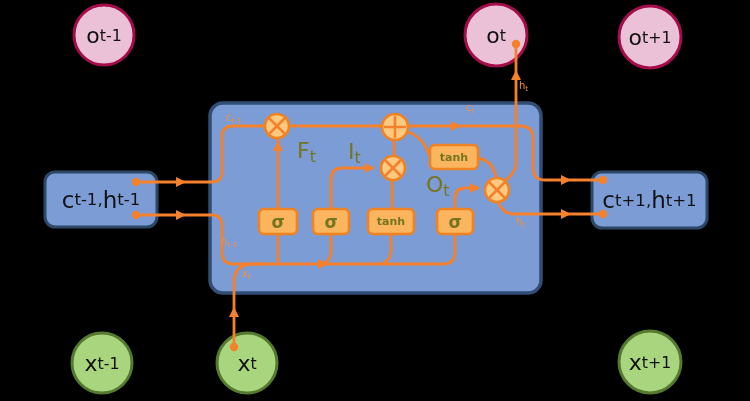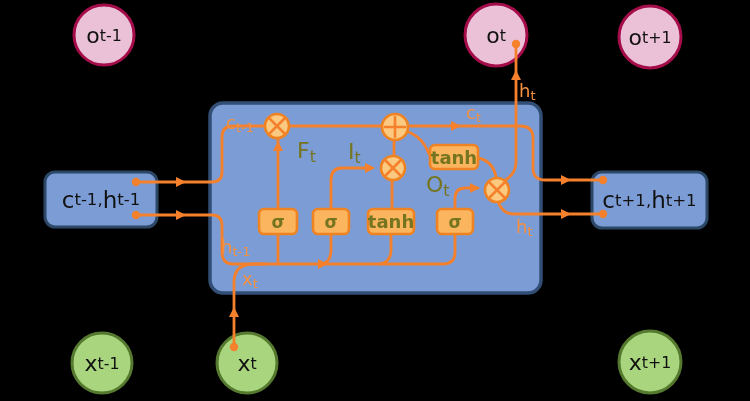--- a/index.html
+++ b/index.html
@@ -41,22 +41,22 @@
     color:var(--node-text);font-size:22px;width:80px;height:36px;
   }
   .box-label{
     position:absolute;display:flex;align-items:center;justify-content:center;
     color:var(--node-text);font-size:23px;
   }
   .act-label{
     position:absolute;display:flex;align-items:center;justify-content:center;
     color:var(--gate-letter);font-weight:bold;font-size:17px;
   }
-  .act-label.small{font-size:18px;}
-  .wire-label{color:var(--wire-label);font-size:18px;}
+  .act-label.small{font-size:11px;}
+  .wire-label{color:var(--wire-label);font-size:10px;}
   .gate-label{color:var(--gate-letter);font-size:22px;}
   .sb{font-size:0.72em;vertical-align:-0.25em;}
 </style>
 </head>
 <body>
 
 <div class="stage">
 
   <svg width="750" height="401" viewBox="0 0 750 401">
 

